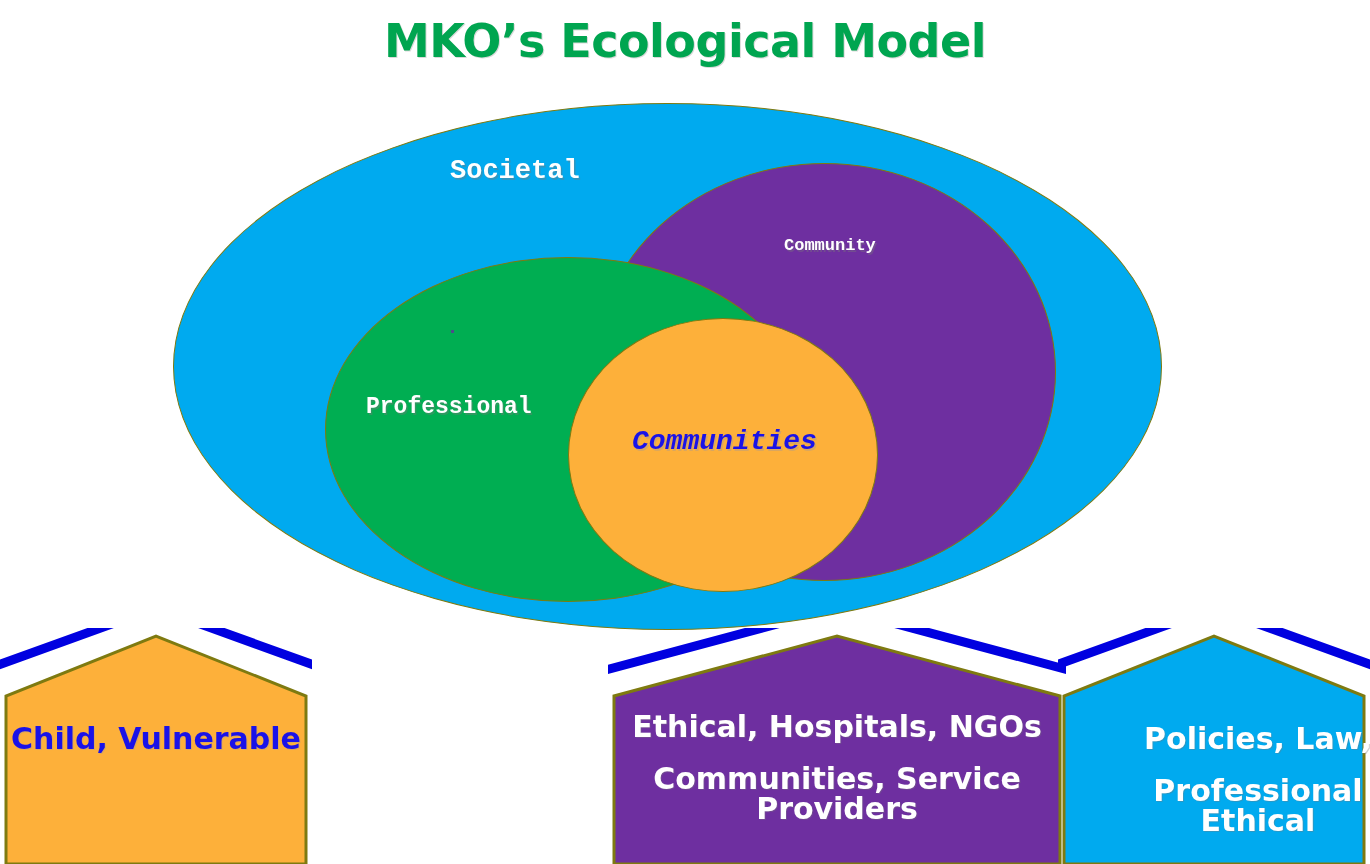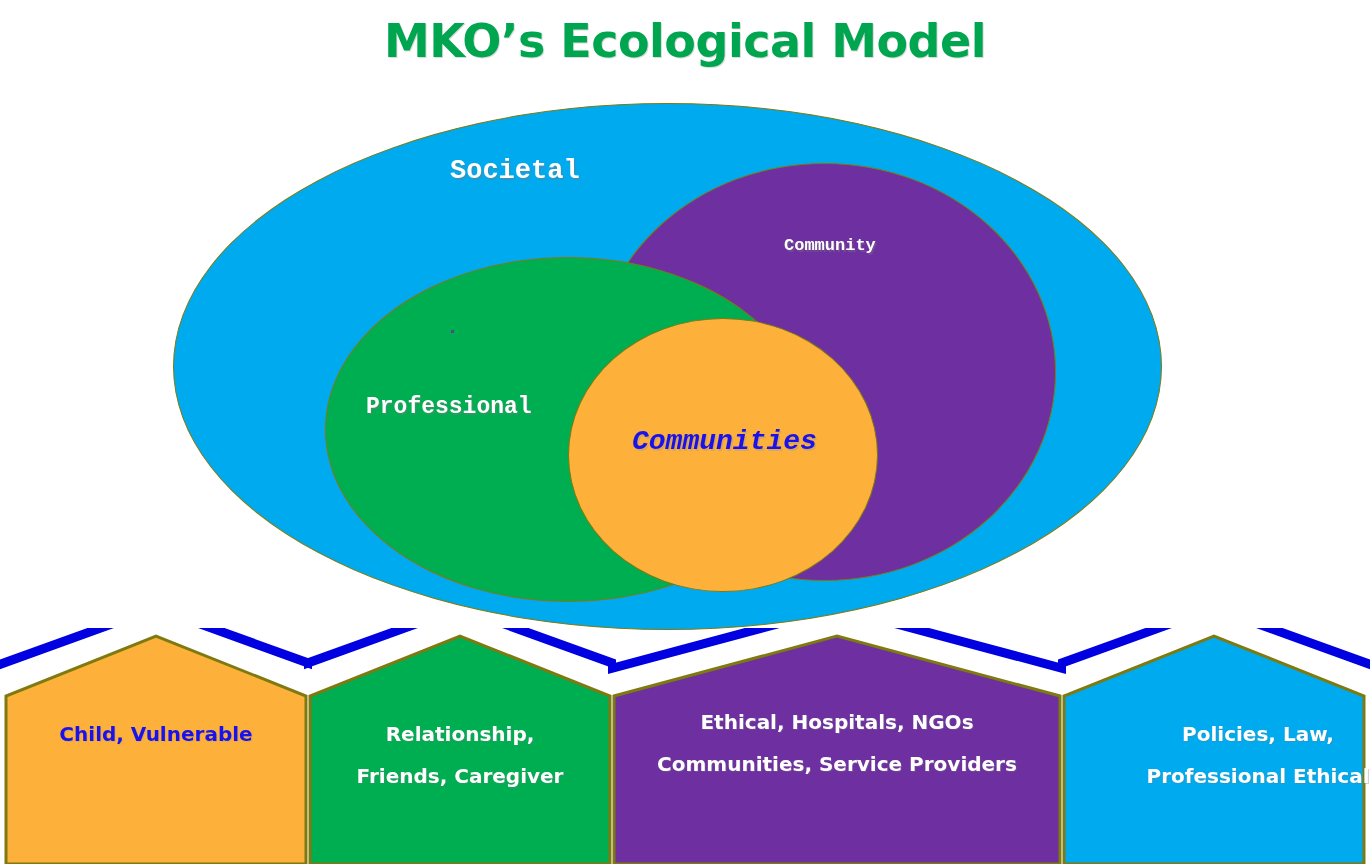--- a/index.html
+++ b/index.html
@@ -129,21 +129,21 @@
     width: 100%;
     height: 100%;
   }
   .pent-text {
     position: absolute;
     left: 0;
     width: 100%;
     text-align: center;
     font-family: "DejaVu Sans", sans-serif;
     font-weight: bold;
-    font-size: 20px;
+    font-size: 30px;
     line-height: 1.0;
     pointer-events: none;
   }
   .pent-text .ln { display: block; margin-bottom: 22px; }
   .pent-text .ln:last-child { margin-bottom: 0; }
 
   .p1 { left: 0px;    width: 312px; }
   .p2 { left: 304px;  width: 312px; }
   .p3 { left: 608px;  width: 458px; }
   .p4 { left: 1058px; width: 312px; }
@@ -186,30 +186,20 @@
     <div class="pent p1">
       <svg viewBox="0 0 312 236" preserveAspectRatio="none">
         <polygon points="6,236 6,68 156,8 306,68 306,236" fill="#FDB03A" stroke="#7E7A10" stroke-width="3"></polygon>
         <polyline points="-10,40 156,-20 322,40" fill="none" stroke="#0000E0" stroke-width="9"></polyline>
       </svg>
       <div class="pent-text">
         <span class="ln">Child, Vulnerable</span>
       </div>
     </div>
 
-    <div class="pent p2">
-      <svg viewBox="0 0 312 236" preserveAspectRatio="none">
-        <polygon points="6,236 6,68 156,8 306,68 306,236" fill="#00AE52" stroke="#7E7A10" stroke-width="3"></polygon>
-        <polyline points="-10,40 156,-20 322,40" fill="none" stroke="#0000E0" stroke-width="9"></polyline>
-      </svg>
-      <div class="pent-text">
-        <span class="ln">Relationship,</span>
-        <span class="ln">Friends, Caregiver</span>
-      </div>
-    </div>
 
     <div class="pent p3">
       <svg viewBox="0 0 458 236" preserveAspectRatio="none">
         <polygon points="6,236 6,68 229,8 452,68 452,236" fill="#6E2FA0" stroke="#7E7A10" stroke-width="3"></polygon>
         <polyline points="-10,44 229,-20 468,44" fill="none" stroke="#0000E0" stroke-width="9"></polyline>
       </svg>
       <div class="pent-text">
         <span class="ln">Ethical, Hospitals, NGOs</span>
         <span class="ln">Communities, Service Providers</span>
       </div>

